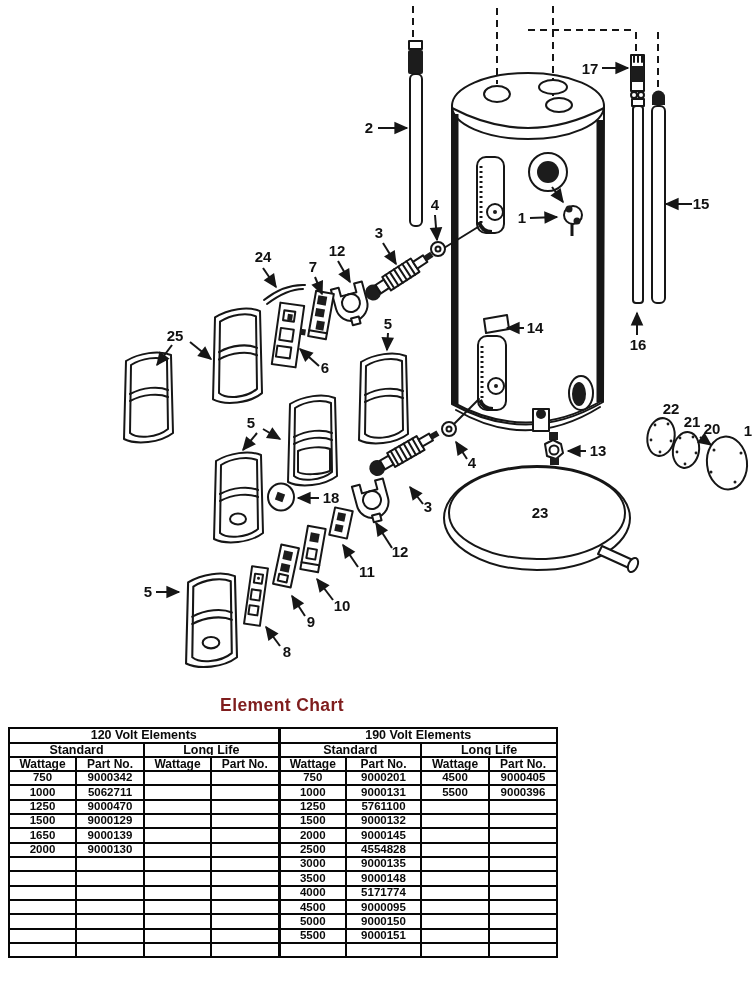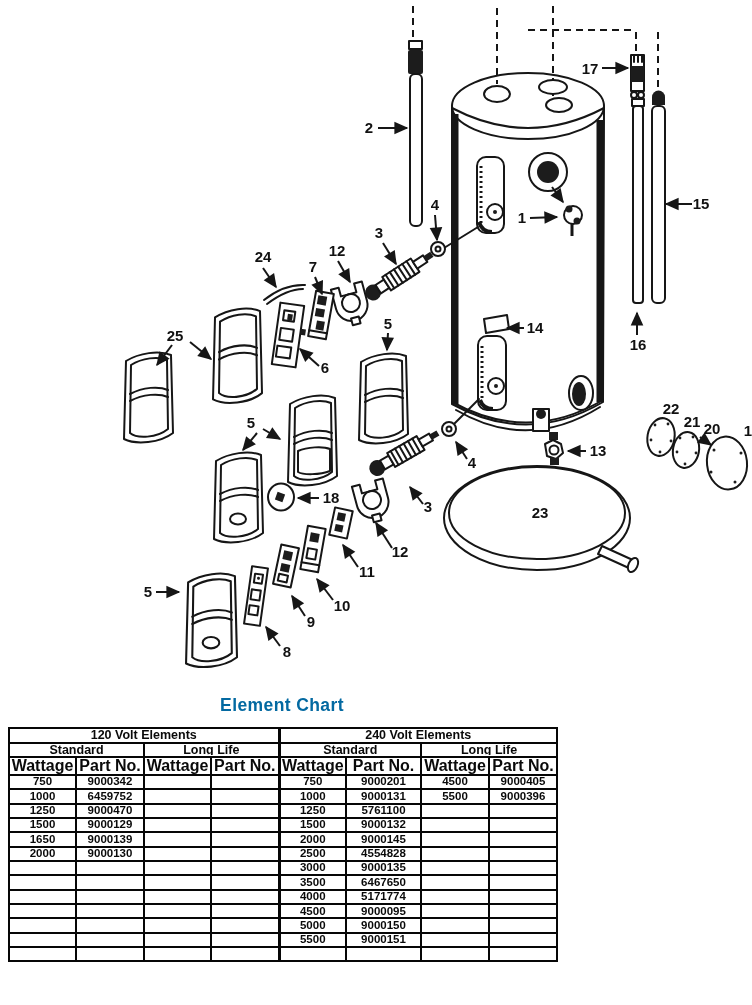--- a/index.html
+++ b/index.html
@@ -5,28 +5,28 @@
   html,body{margin:0;padding:0;background:#fff;}
   .page{position:relative;width:752px;height:1005px;background:#fff;overflow:hidden;
         font-family:"Liberation Sans",sans-serif;color:#0a0a0a;}
   svg{position:absolute;left:0;top:0;}
   svg .ink{stroke:#161616;fill:none;stroke-width:2;stroke-linecap:round;stroke-linejoin:round;}
   svg .w{fill:#fff;}
   svg .dk{fill:#1c1c1c;stroke:none;}
   svg .dash{stroke:#161616;stroke-width:2;fill:none;stroke-dasharray:7,5;}
   svg text.co{font:bold 15px "Liberation Sans",sans-serif;fill:#111;text-anchor:middle;}
   .title{position:absolute;left:8px;top:695px;width:548px;text-align:center;
-         font:bold 17.5px "Liberation Sans",sans-serif;letter-spacing:.4px;color:#0369a1;}
+         font:bold 17.5px "Liberation Sans",sans-serif;letter-spacing:.4px;color:#7f1d1d;}
   .chart-wrap{position:absolute;left:8px;top:727px;}
   table{border-collapse:collapse;table-layout:fixed;width:548px;}
   th,td{border:2px solid #070707;padding:0;text-align:center;overflow:hidden;
         font:bold 11.5px/1 "Liberation Sans",sans-serif;color:#0a0a0a;white-space:nowrap;}
   thead tr.r1 th{height:11px;font-size:12.5px;}
   thead tr.r2 th{height:12px;font-size:12.5px;border-radius:6px;}
-  thead tr.r3 th{height:10px;font-size:16px;}
+  thead tr.r3 th{height:10px;font-size:12px;}
   tbody td{height:12.35px;font-size:11.5px;}
   .subdiv{border-right-width:3px !important;}
 </style>
 </head>
 <body>
 
 <div class="page">
 
 <svg width="752" height="700" viewBox="0 0 752 700">
   <defs>
@@ -335,21 +335,21 @@
           <col style="width:67px">
           <col style="width:68px">
       <col style="width:67px">
           <col style="width:75px">
           <col style="width:68px">
           <col style="width:68px">
     </colgroup>
     <thead>
       <tr class="r1">
         <th colspan="4" class="subdiv">120 Volt Elements</th>
-        <th colspan="4">240 Volt Elements</th>
+        <th colspan="4">190 Volt Elements</th>
       </tr>
       <tr class="r2">
         <th colspan="2">Standard</th>
         <th colspan="2" class="subdiv">Long Life</th>
         <th colspan="2">Standard</th>
         <th colspan="2">Long Life</th>
       </tr>
       <tr class="r3">
         <th>Wattage</th>
         <th>Part No.</th>
@@ -367,21 +367,21 @@
             <td>9000342</td>
             <td></td>
             <td class="subdiv"></td>
             <td>750</td>
             <td>9000201</td>
             <td>4500</td>
             <td>9000405</td>
           </tr>
           <tr>
             <td>1000</td>
-            <td>6459752</td>
+            <td>5062711</td>
             <td></td>
             <td class="subdiv"></td>
             <td>1000</td>
             <td>9000131</td>
             <td>5500</td>
             <td>9000396</td>
           </tr>
           <tr>
             <td>1250</td>
             <td>9000470</td>
@@ -431,21 +431,21 @@
             <td>9000135</td>
             <td></td>
             <td></td>
           </tr>
           <tr>
             <td></td>
             <td></td>
             <td></td>
             <td class="subdiv"></td>
             <td>3500</td>
-            <td>6467650</td>
+            <td>9000148</td>
             <td></td>
             <td></td>
           </tr>
           <tr>
             <td></td>
             <td></td>
             <td></td>
             <td class="subdiv"></td>
             <td>4000</td>
             <td>5171774</td>

